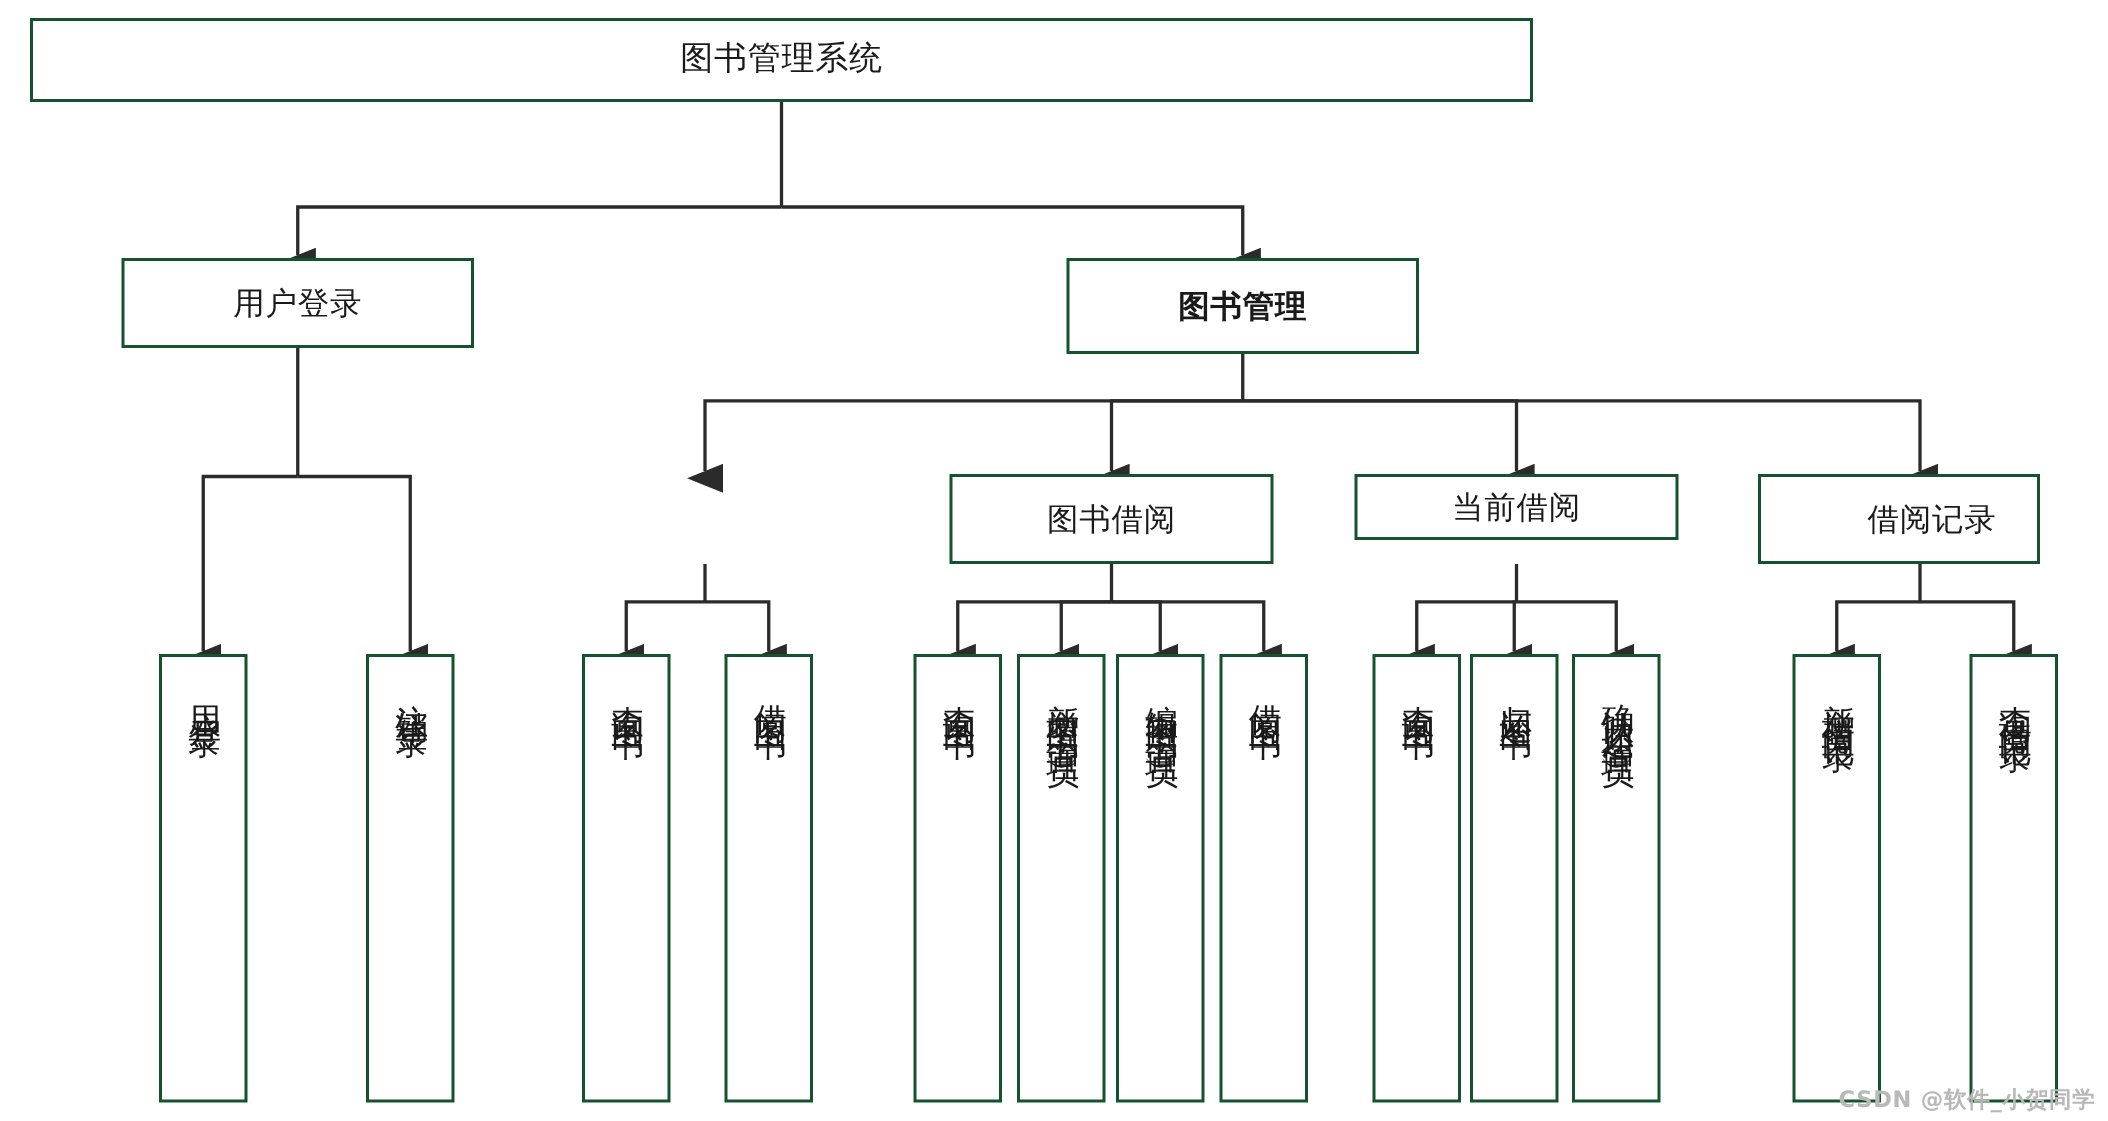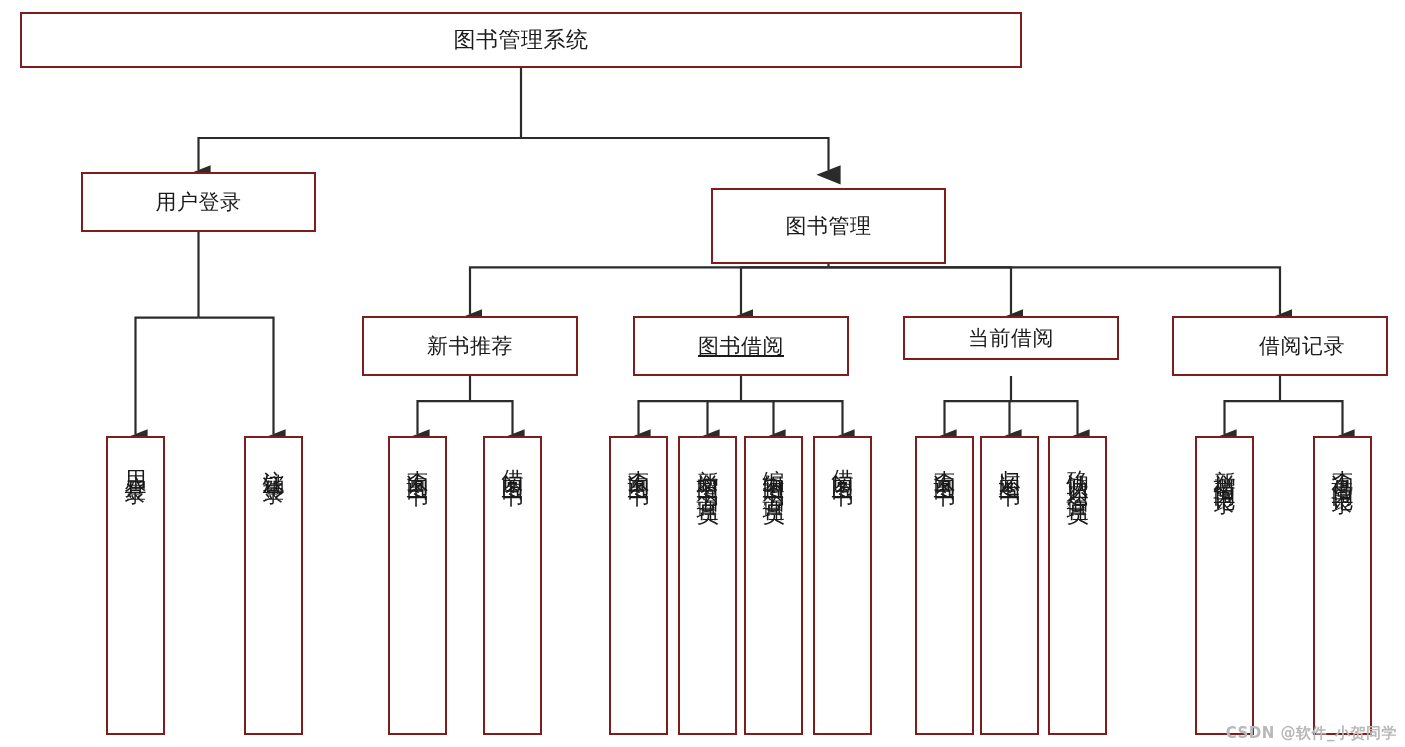--- a/index.html
+++ b/index.html
@@ -23,21 +23,21 @@
     left: 0;
     top: 0;
     width: 1405px;
     height: 747px;
     pointer-events: none;
   }
   .node {
     position: absolute;
     box-sizing: border-box;
     background: #ffffff;
-    border: 2px solid #7f1d1d;
+    border: 2px solid #14532d;
     display: flex;
     align-items: center;
     justify-content: center;
     color: #1a1a1a;
     z-index: 2;
   }
   .node-label {
     display: block;
     text-align: center;
     line-height: 1.18;
@@ -116,37 +116,34 @@
   </svg>
 
   <div class="node root horizontal" style="left:20px; top:12px; width:1002px; height:56px;">
     <span class="node-label">图书管理系统</span>
   </div>
 
   <div class="node horizontal" style="left:81px; top:172px; width:235px; height:60px;">
     <span class="node-label">用户登录</span>
   </div>
 
-  <div class="node horizontal" style="left:711px; top:188px; width:235px; height:76px;">
+  <div class="node horizontal" style="left:711px; top:172px; width:235px; height:64px;font-weight:bold;">
     <span class="node-label">图书管理</span>
   </div>
 
-  <div class="node horizontal" style="left:362px; top:316px; width:216px; height:60px;">
-    <span class="node-label">新书推荐</span>
-  </div>
 
-  <div class="node horizontal" style="left:633px; top:316px; width:216px; height:60px;text-decoration:underline;">
+  <div class="node horizontal" style="left:633px; top:316px; width:216px; height:60px;">
     <span class="node-label">图书借阅</span>
   </div>
 
   <div class="node horizontal" style="left:903px; top:316px; width:216px; height:44px;">
     <span class="node-label">当前借阅</span>
   </div>
 
-  <div class="node horizontal" style="left:1172px; top:316px; width:216px; height:60px;padding-left:44px;">
+  <div class="node horizontal" style="left:1172px; top:316px; width:188px; height:60px;padding-left:44px;">
     <span class="node-label">借阅记录</span>
   </div>
 
   <div class="node vertical" style="left:106px; top:436px; width:59px; height:299px;">
     <span class="node-label">用户登录</span>
   </div>
 
   <div class="node vertical" style="left:244px; top:436px; width:59px; height:299px;">
     <span class="node-label">注销登录</span>
   </div>

